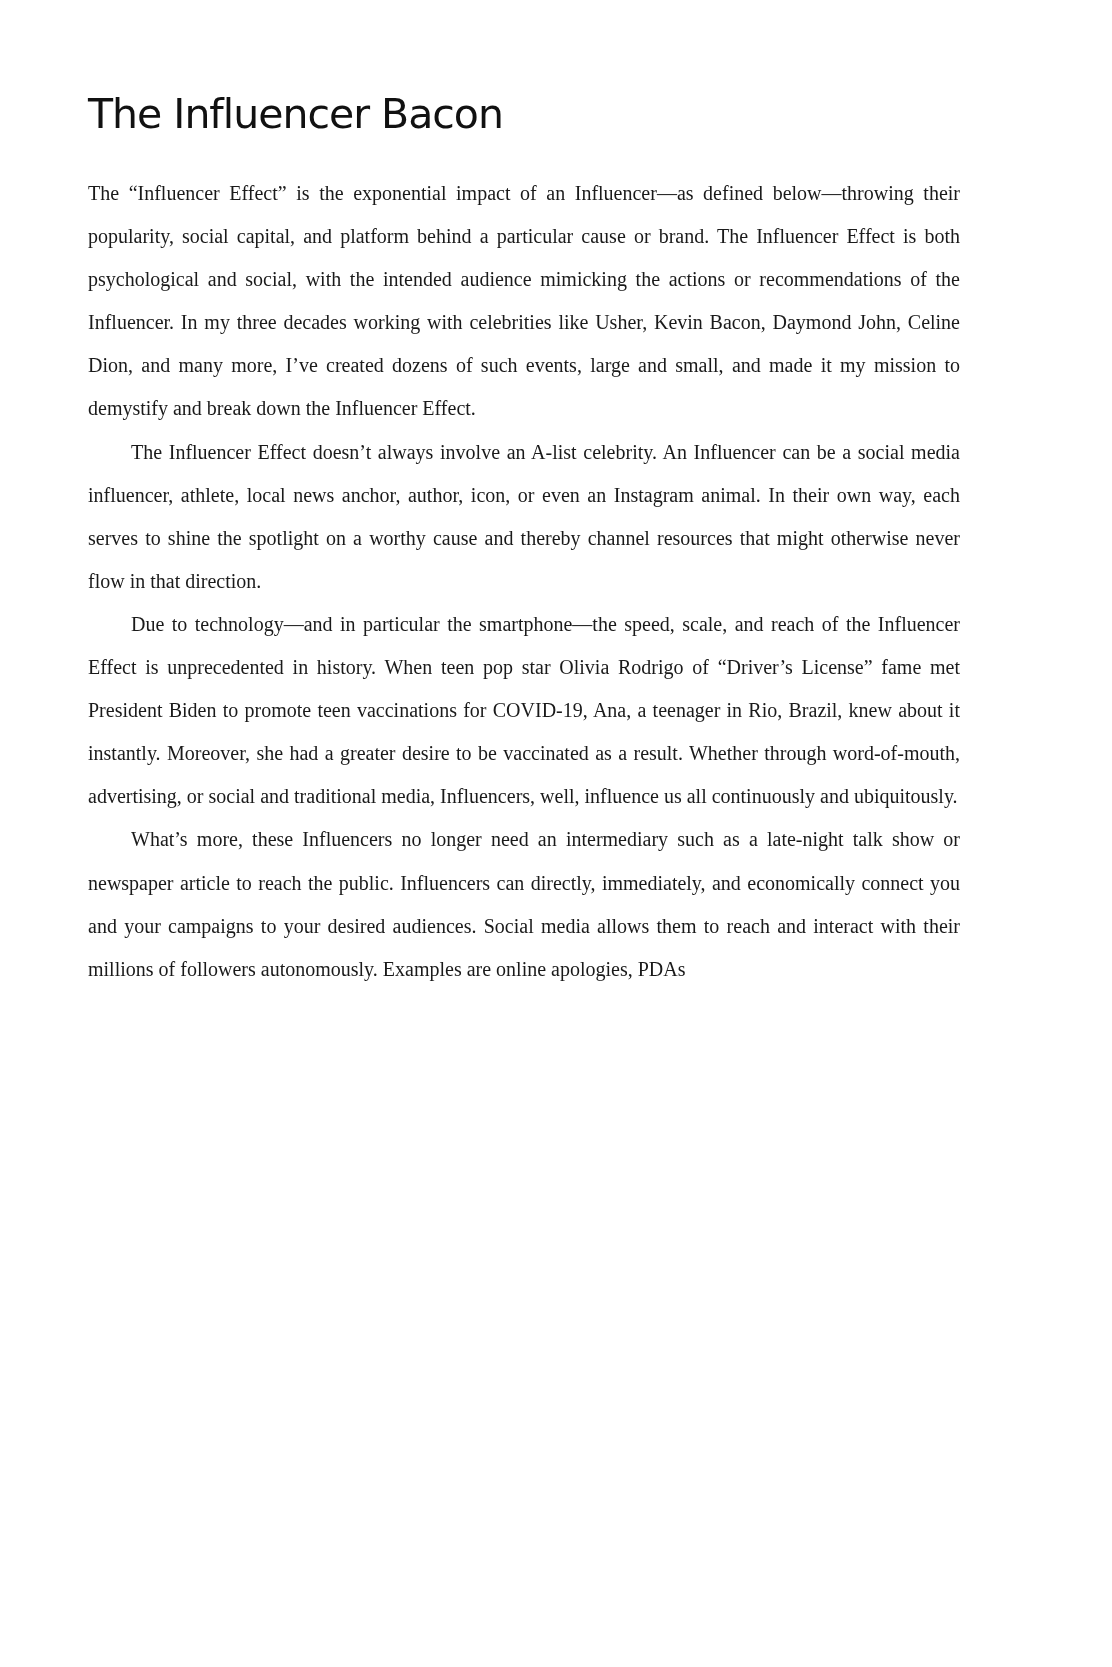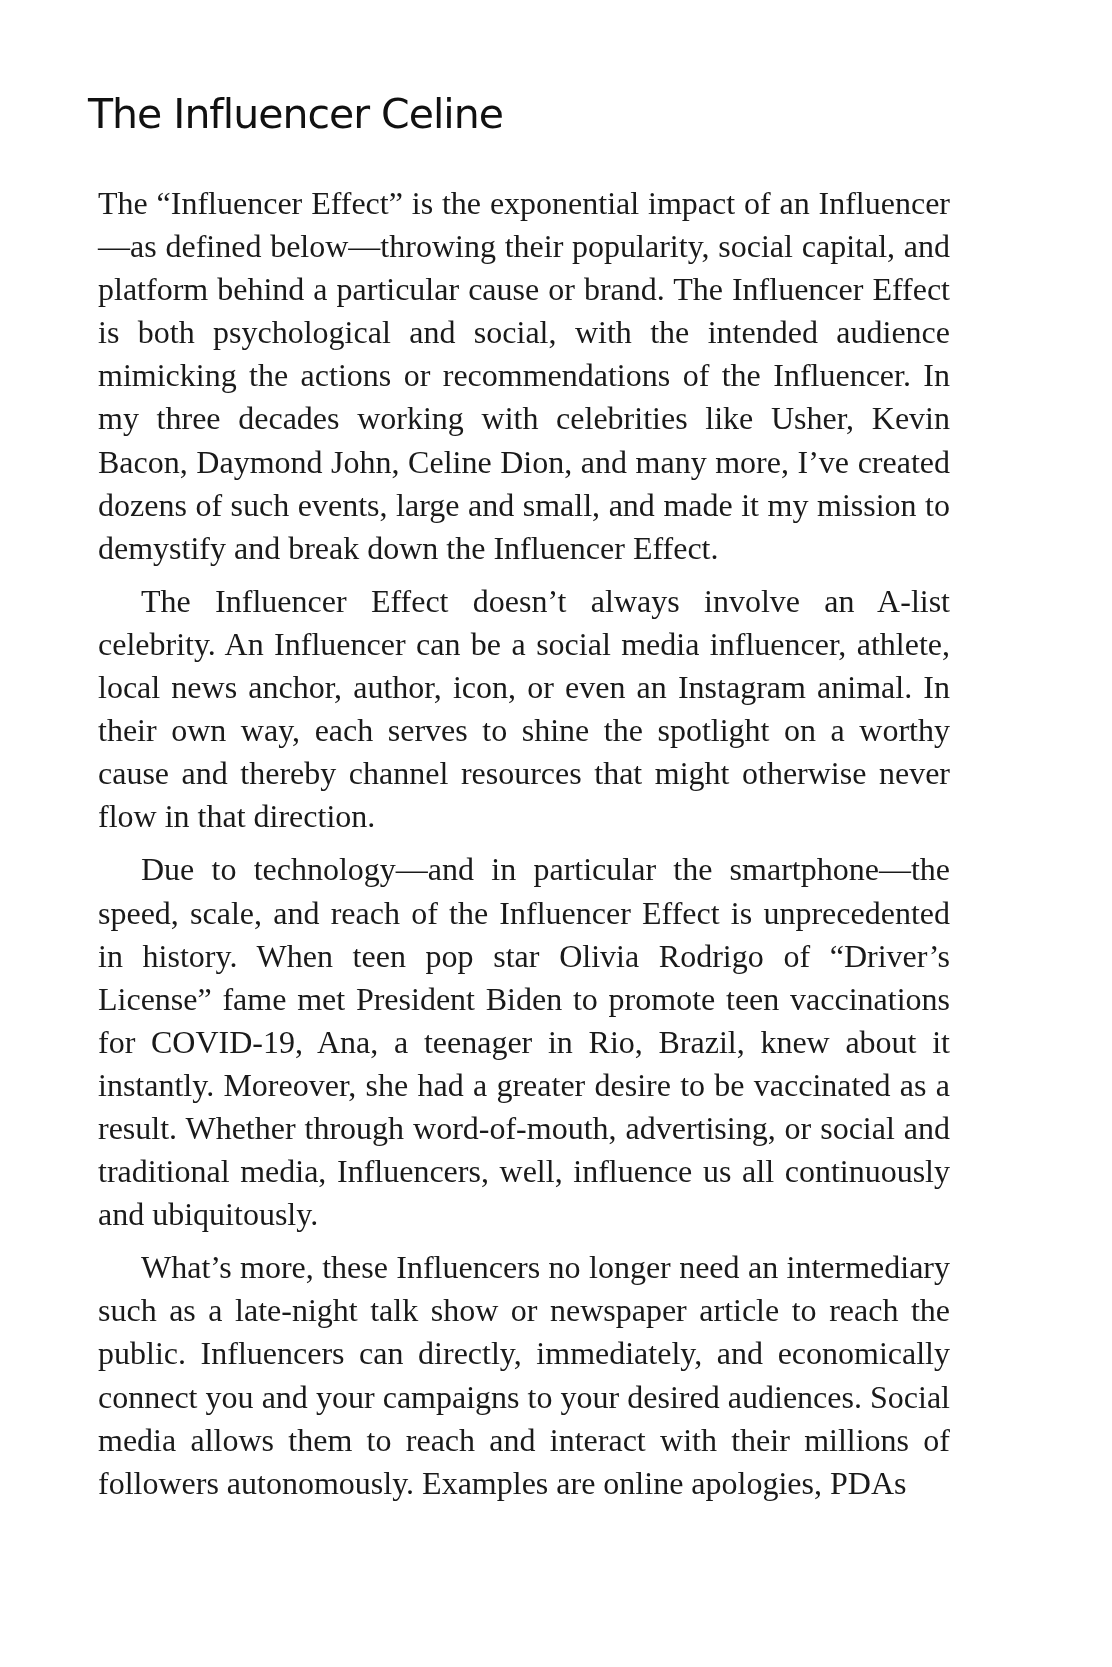--- a/index.html
+++ b/index.html
@@ -31,37 +31,37 @@
       color: #111111;
       line-height: 52px;
     }
     .body-text {
       position: absolute;
       top: 172px;
       left: 0;
       width: 872px;
     }
     .para {
-      margin: 10px;
+      margin: 0;
       font-family: "Liberation Serif", serif;
-      font-size: 32px;
+      font-size: 20px;
       line-height: 43.1px;
       color: #1a1a1a;
       text-align: justify;
       text-align-last: left;
       hyphens: none;
     }
     .para.indent {
       text-indent: 43px;
     }
   </style>
 </head>
 <body>
 
 <div class="page">
-  <h1 class="page-title">The Influencer Celine</h1>
+  <h1 class="page-title">The Influencer Bacon</h1>
   <div class="body-text">
     <p class="para">The “Influencer Effect” is the exponential impact of an Influencer—as defined below—throwing their popularity, social capital, and platform behind a particular cause or brand. The Influencer Effect is both psychological and social, with the intended audience mimicking the actions or recommendations of the Influencer. In my three decades working with celebrities like Usher, Kevin Bacon, Daymond John, Celine Dion, and many more, I’ve created dozens of such events, large and small, and made it my mission to demystify and break down the Influencer Effect.</p>
     <p class="para indent">The Influencer Effect doesn’t always involve an A-list celebrity. An Influencer can be a social media influencer, athlete, local news anchor, author, icon, or even an Instagram animal. In their own way, each serves to shine the spotlight on a worthy cause and thereby channel resources that might otherwise never flow in that direction.</p>
     <p class="para indent">Due to technology—and in particular the smartphone—the speed, scale, and reach of the Influencer Effect is unprecedented in history. When teen pop star Olivia Rodrigo of “Driver’s License” fame met President Biden to promote teen vaccinations for COVID-19, Ana, a teenager in Rio, Brazil, knew about it instantly. Moreover, she had a greater desire to be vaccinated as a result. Whether through word-of-mouth, advertising, or social and traditional media, Influencers, well, influence us all continuously and ubiquitously.</p>
     <p class="para indent">What’s more, these Influencers no longer need an intermediary such as a late-night talk show or newspaper article to reach the public. Influencers can directly, immediately, and economically connect you and your campaigns to your desired audiences. Social media allows them to reach and interact with their millions of followers autonomously. Examples are online apologies, PDAs</p>
   </div>
 </div>
 
 </body></html>

